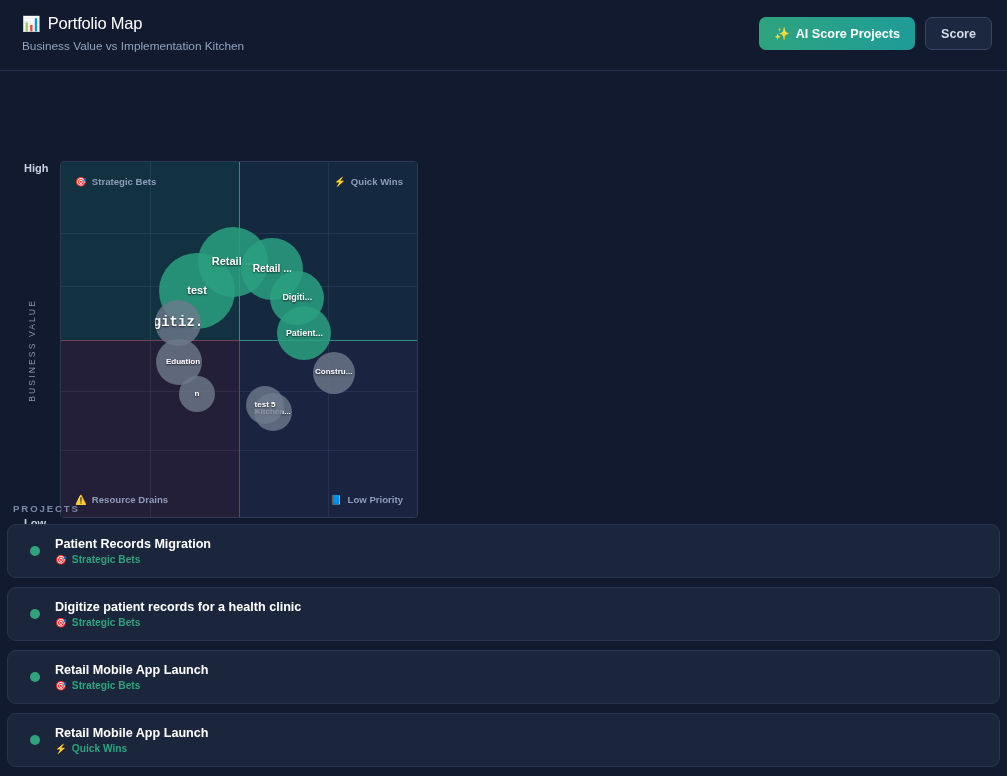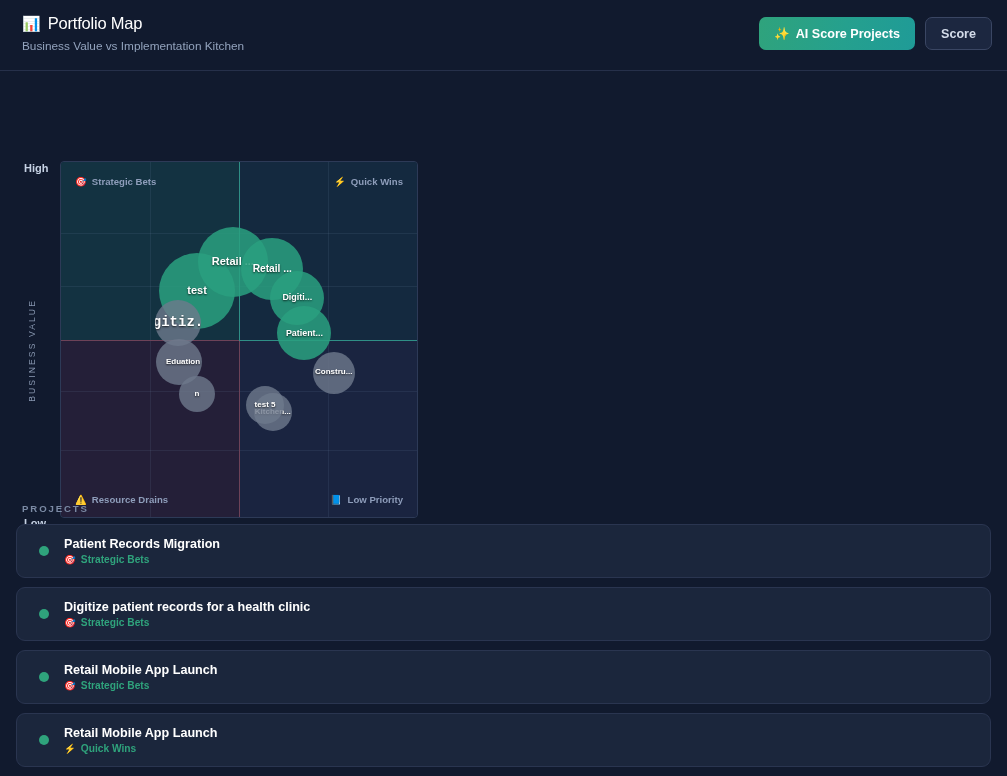--- a/index.html
+++ b/index.html
@@ -130,21 +130,21 @@
     display: flex; align-items: center; gap: 14px;
     font-size: 9.6px; white-space: nowrap;
   }
   .leg-item { display: flex; align-items: center; gap: 5px; }
   .swatch { width: 8px; height: 8px; border-radius: 2px; display: inline-block; }
   .leg-emoji { font-size: 9.5px; }
   .leg-name { font-weight: bold; color: #ccd6e6; }
   .leg-desc { color: #707f97; }
 
   
-  .projects { position: relative; padding: 0 16px; }
+  .projects { position: relative; padding: 0 7px; }
   .section-label {
     font-size: 9.6px; font-weight: bold; color: #7b8aa4;
     letter-spacing: 1.9px; margin: 0 0 10px 6px;
   }
   .card {
     position: relative;
     height: 54px;
     background: #1b263c;
     border: 1px solid #2a3550;
     border-radius: 9px;

